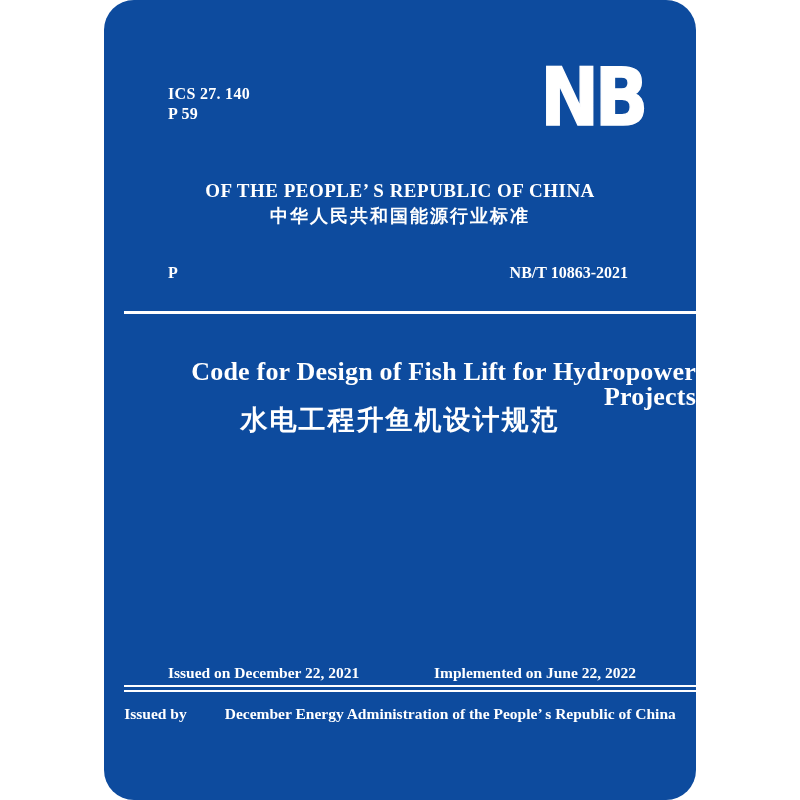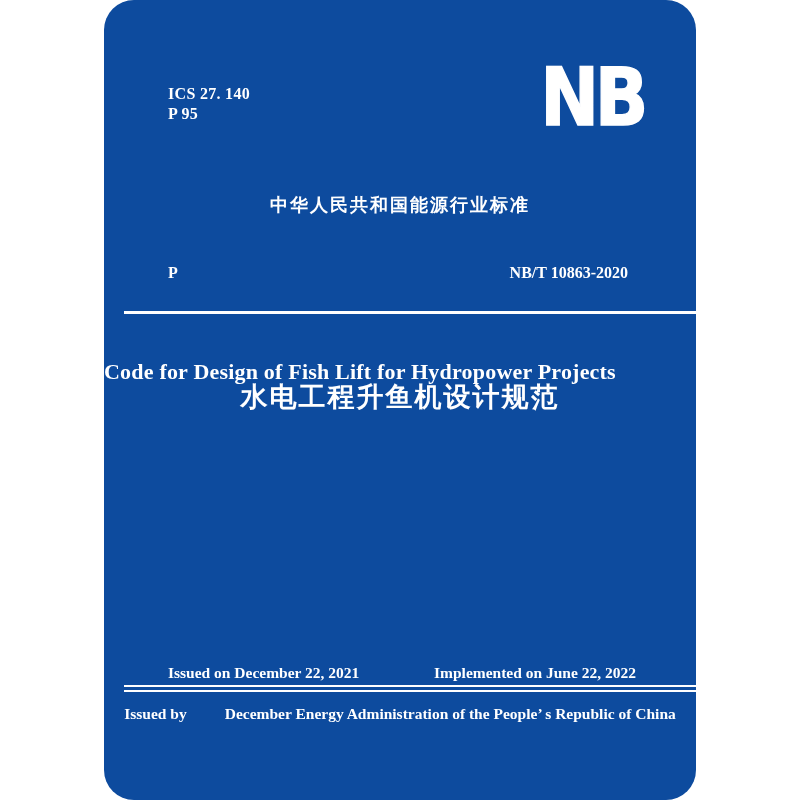--- a/index.html
+++ b/index.html
@@ -40,45 +40,45 @@
 
   .header-block {
     position: absolute; left: 0; right: 0; top: 179px;
     text-align: center;
   }
   .header-en {
     font-size: 19px; font-weight: bold; line-height: 23px;
     letter-spacing: 0.5px;
   }
   .header-cn {
-    margin-top: 14px;
+    margin-top: 2px;
     font-family: "Liberation Sans", sans-serif;
     font-size: 18px; font-weight: bold; line-height: 24px;
     letter-spacing: 2px;
   }
 
   .class-row {
     position: absolute; left: 64px; right: 68px; top: 263px;
     display: flex; justify-content: space-between;
     font-size: 16px; font-weight: bold; line-height: 20px;
   }
 
   .rule-single {
     position: absolute; left: 20px; right: 0; top: 311px;
     height: 3px; background: var(--text-color);
   }
 
   .title-en {
     position: absolute; left: 0; right: 0; top: 359px;
-    text-align: left;
-    font-size: 22px; font-weight: bold; line-height: 25px;
+    text-align: right;
+    font-size: 26px; font-weight: bold; line-height: 25px;
     letter-spacing: 0.2px;
   }
   .title-cn {
-    position: absolute; left: 0; right: 0; top: 381px;
+    position: absolute; left: 0; right: 0; top: 404px;
     text-align: center;
     font-size: 27px; font-weight: bold; line-height: 33px;
     letter-spacing: 2px;
   }
 
   .dates-row {
     position: absolute; left: 64px; right: 60px; top: 663px;
     display: flex; justify-content: space-between;
     font-size: 15.5px; font-weight: bold; line-height: 19px;
   }
@@ -98,32 +98,33 @@
   .issued-by-label { margin-right: 38px; }
 </style>
 </head>
 <body>
 
 <div class="stage">
   <div class="cover">
 
     <div class="ics-block">
       <div>ICS 27. 140</div>
-      <div>P 95</div>
+      <div>P 59</div>
     </div>
 
     <div class="nb-logo">NB</div>
 
     <div class="header-block">
+      <div class="header-en">OF THE PEOPLE’ S REPUBLIC OF CHINA</div>
       <div class="header-cn">中华人民共和国能源行业标准</div>
     </div>
 
     <div class="class-row">
       <span>P</span>
-      <span>NB/T 10863-2020</span>
+      <span>NB/T 10863-2021</span>
     </div>
 
     <div class="rule-single"></div>
 
     <div class="title-en">Code for Design of Fish Lift for Hydropower Projects</div>
     <div class="title-cn">水电工程升鱼机设计规范</div>
 
     <div class="dates-row">
       <span>Issued on December 22, 2021</span>
       <span>Implemented on June 22, 2022</span>

